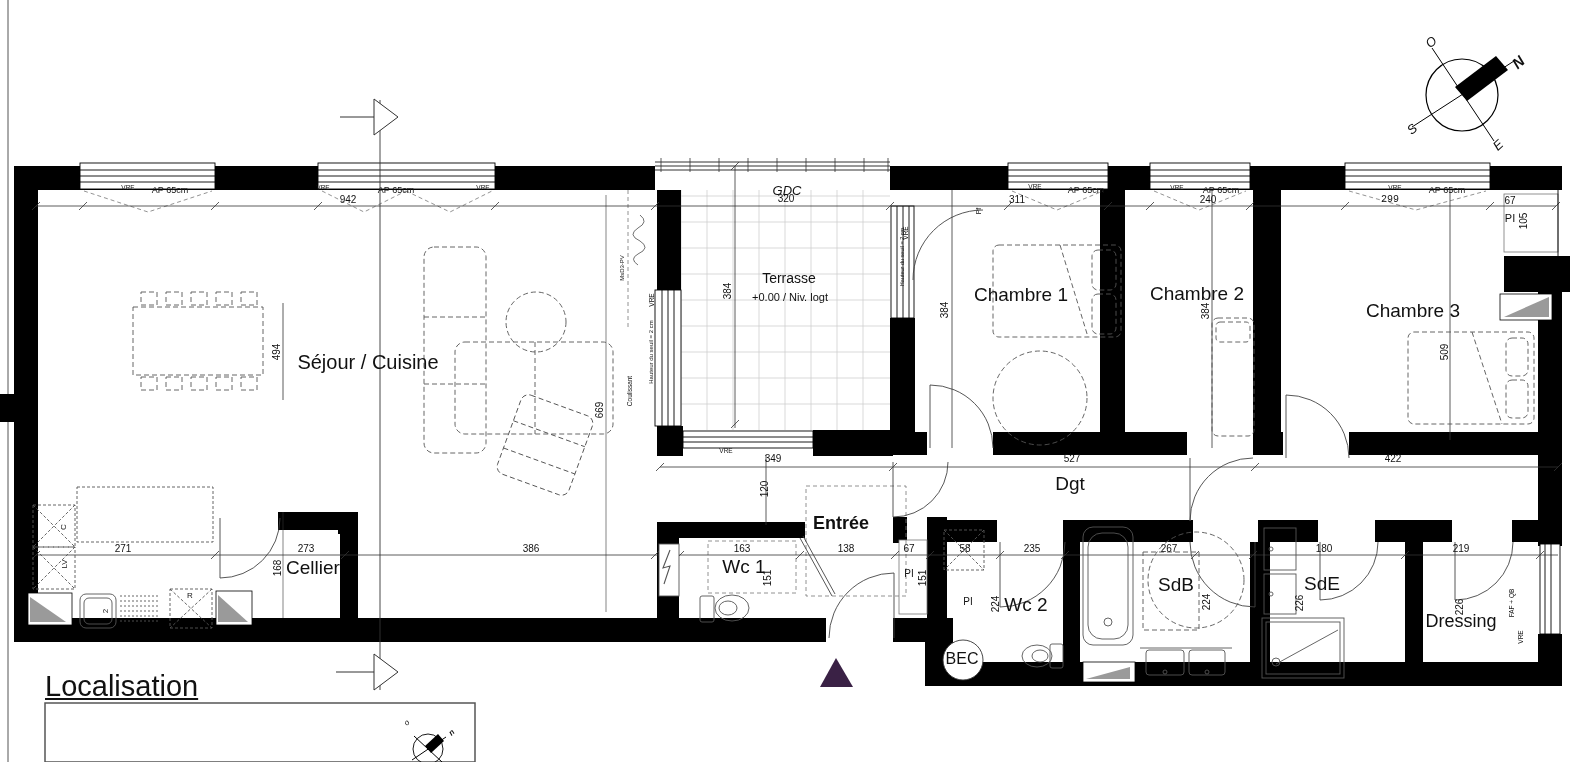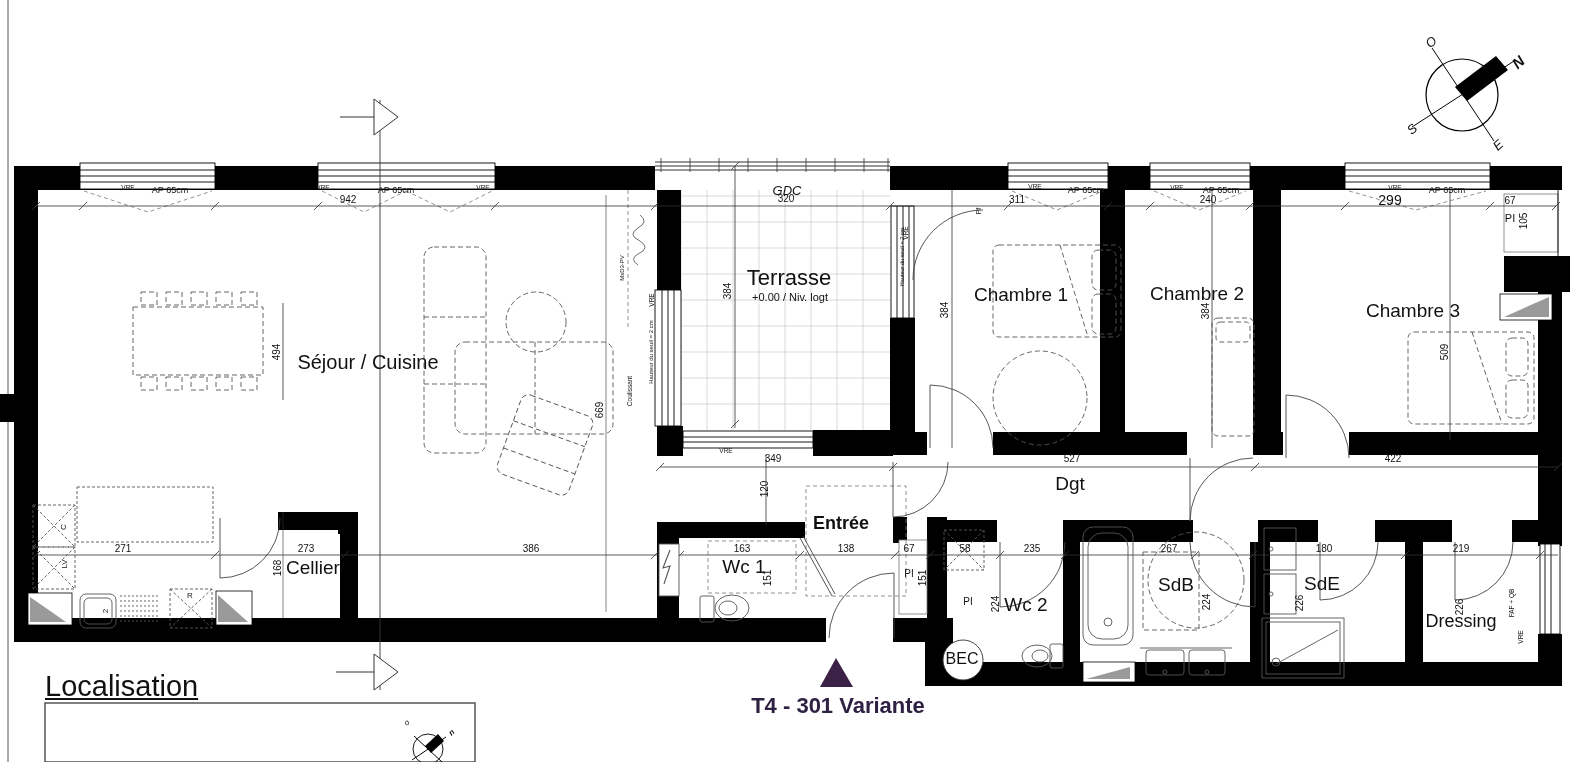--- a/index.html
+++ b/index.html
@@ -308,39 +308,39 @@
       <polygon points="425,746 431,753 444,741 438,734" fill="#000" stroke="none"></polygon>
     </g>
   </g>
 
   <polygon points="820,687 853,687 836,658" fill="#3a2145"></polygon>
 </svg>
 
 <div id="labels">
       <span class="lbl" style="left: 368px; top: 362px; font-size: 20px; transform: translate(-50%, -50%);">Séjour / Cuisine</span>
       <span class="lbl" style="left: 313px; top: 567px; font-size: 19px; transform: translate(-50%, -50%);">Cellier</span>
-      <span class="lbl" style="left: 789px; top: 278px; font-size: 22px; transform: translate(-50%, -50%);">Terrasse</span>
+      <span class="lbl" style="left: 789px; top: 278px; font-size: 14px; transform: translate(-50%, -50%);">Terrasse</span>
       <span class="lbl" style="left: 790px; top: 297px; font-size: 11px; transform: translate(-50%, -50%);">+0.00 / Niv. logt</span>
       <span class="lbl" style="left: 787px; top: 190px; font-size: 13px; transform: translate(-50%, -50%); font-style: italic;">GDC</span>
       <span class="lbl" style="left: 1021px; top: 294px; font-size: 19px; transform: translate(-50%, -50%);">Chambre 1</span>
       <span class="lbl" style="left: 1197px; top: 293px; font-size: 19px; transform: translate(-50%, -50%);">Chambre 2</span>
       <span class="lbl" style="left: 1413px; top: 310px; font-size: 19px; transform: translate(-50%, -50%);">Chambre 3</span>
       <span class="lbl" style="left: 1070px; top: 483px; font-size: 19px; transform: translate(-50%, -50%);">Dgt</span>
       <span class="lbl" style="left: 841px; top: 523px; font-size: 18px; transform: translate(-50%, -50%); font-weight: bold;">Entrée</span>
       <span class="lbl" style="left: 744px; top: 566px; font-size: 19px; transform: translate(-50%, -50%);">Wc 1</span>
       <span class="lbl" style="left: 1026px; top: 604px; font-size: 19px; transform: translate(-50%, -50%);">Wc 2</span>
       <span class="lbl" style="left: 1176px; top: 584px; font-size: 19px; transform: translate(-50%, -50%);">SdB</span>
       <span class="lbl" style="left: 1322px; top: 583px; font-size: 19px; transform: translate(-50%, -50%);">SdE</span>
       <span class="lbl" style="left: 1461px; top: 621px; font-size: 18px; transform: translate(-50%, -50%);">Dressing</span>
       <span class="lbl" style="left: 962px; top: 659px; font-size: 16px; transform: translate(-50%, -50%);">BEC</span>
       <span class="lbl" style="left: 348px; top: 200px; font-size: 10px; transform: translate(-50%, -50%);">942</span>
       <span class="lbl" style="left: 786px; top: 199px; font-size: 10px; transform: translate(-50%, -50%);">320</span>
       <span class="lbl" style="left: 1017px; top: 200px; font-size: 10px; transform: translate(-50%, -50%);">311</span>
       <span class="lbl" style="left: 1208px; top: 200px; font-size: 10px; transform: translate(-50%, -50%);">240</span>
-      <span class="lbl" style="left: 1390px; top: 200px; font-size: 14px; transform: translate(-50%, -50%);">299</span>
+      <span class="lbl" style="left: 1390px; top: 200px; font-size: 10px; transform: translate(-50%, -50%); font-family: Liberation Mono, monospace;">299</span>
       <span class="lbl" style="left: 1510px; top: 201px; font-size: 10px; transform: translate(-50%, -50%);">67</span>
       <span class="lbl" style="left: 773px; top: 459px; font-size: 10px; transform: translate(-50%, -50%);">349</span>
       <span class="lbl" style="left: 1072px; top: 459px; font-size: 10px; transform: translate(-50%, -50%);">527</span>
       <span class="lbl" style="left: 1393px; top: 459px; font-size: 10px; transform: translate(-50%, -50%);">422</span>
       <span class="lbl" style="left: 123px; top: 549px; font-size: 10px; transform: translate(-50%, -50%);">271</span>
       <span class="lbl" style="left: 306px; top: 549px; font-size: 10px; transform: translate(-50%, -50%);">273</span>
       <span class="lbl" style="left: 531px; top: 549px; font-size: 10px; transform: translate(-50%, -50%);">386</span>
       <span class="lbl" style="left: 742px; top: 549px; font-size: 10px; transform: translate(-50%, -50%);">163</span>
       <span class="lbl" style="left: 846px; top: 549px; font-size: 10px; transform: translate(-50%, -50%);">138</span>
       <span class="lbl" style="left: 909px; top: 549px; font-size: 10px; transform: translate(-50%, -50%);">67</span>
@@ -394,15 +394,14 @@
       <span class="lbl" style="left: 622px; top: 268px; font-size: 6px; transform: translate(-50%, -50%) rotate(-90deg);">MsD3-PV</span>
       <span class="lbl" style="left: 1518px; top: 62px; font-size: 15px; transform: translate(-50%, -50%) rotate(-42deg); font-weight: bold; font-style: italic;">N</span>
       <span class="lbl" style="left: 1431px; top: 42px; font-size: 13px; transform: translate(-50%, -50%) rotate(-42deg); font-style: italic;">O</span>
       <span class="lbl" style="left: 1412px; top: 129px; font-size: 13px; transform: translate(-50%, -50%) rotate(-42deg); font-style: italic;">S</span>
       <span class="lbl" style="left: 1498px; top: 145px; font-size: 13px; transform: translate(-50%, -50%) rotate(-42deg); font-style: italic;">E</span>
       <span class="lbl" style="left: 407px; top: 723px; font-size: 8px; transform: translate(-50%, -50%) rotate(-42deg); font-style: italic;">o</span>
       <span class="lbl" style="left: 452px; top: 733px; font-size: 8px; transform: translate(-50%, -50%) rotate(-42deg); font-weight: bold; font-style: italic;">n</span>
     </div>
 
 <div class="heading" id="loc-heading">Localisation</div>
-<div id="plan-title">T4 - 301 Variante</div>
 
 </div>
 
 </body></html>

